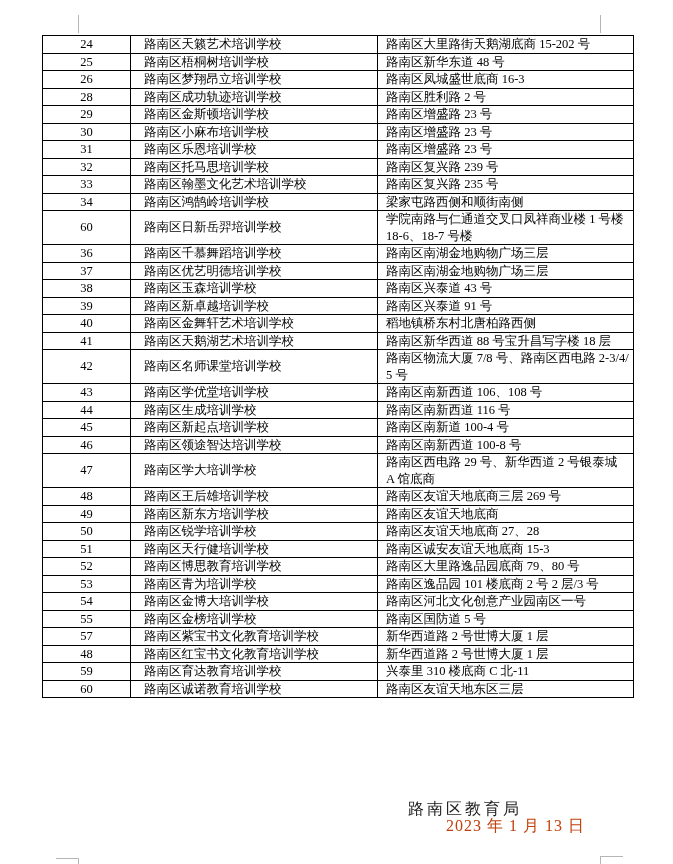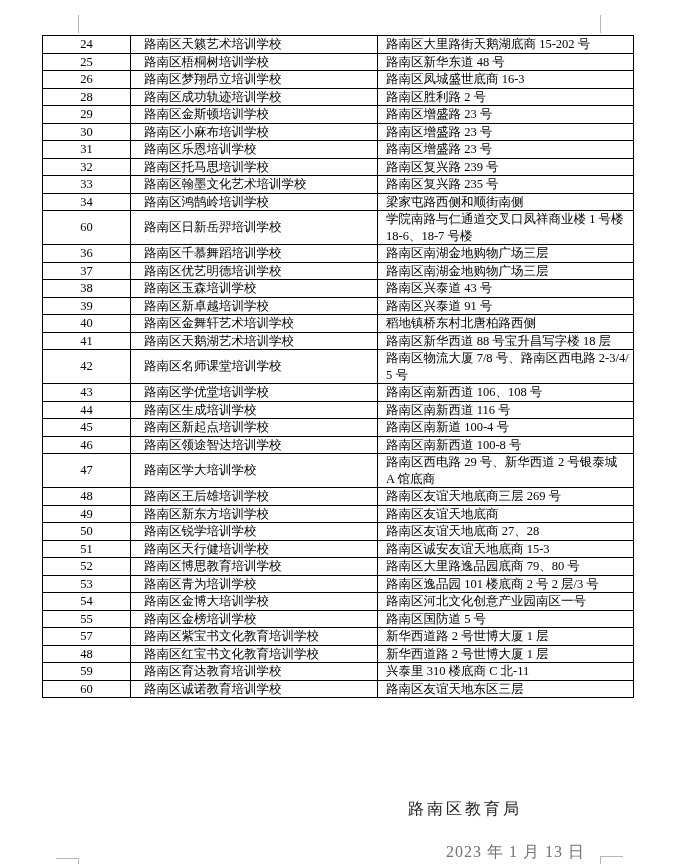--- a/index.html
+++ b/index.html
@@ -46,24 +46,24 @@
     left: 408px;
     top: 768px;
     font-size: 16px;
     letter-spacing: 3px;
     color: #1c1c1c;
     margin-top: 31px;
   }
   .sign-date {
     position: absolute;
     left: 446px;
-    top: 842px;
+    top: 816px;
     font-size: 16px;
     letter-spacing: 1px;
-    color: #737373;
+    color: #c2410c;
   }
 
   
   .cropmark { position: absolute; background: #b5b5b5; }
   .cm-top-left     { left: 78px;  top: 15px;  width: 1px;  height: 18px; }
   .cm-top-right    { left: 600px; top: 15px;  width: 1px;  height: 18px; }
   .cm-bot-left-h   { left: 56px;  top: 858px; width: 23px; height: 1px;  }
   .cm-bot-left-v   { left: 78px;  top: 858px; width: 1px;  height: 6px;  }
   .cm-bot-right-h  { left: 600px; top: 856px; width: 23px; height: 1px;  }
   .cm-bot-right-v  { left: 600px; top: 856px; width: 1px;  height: 8px;  }

